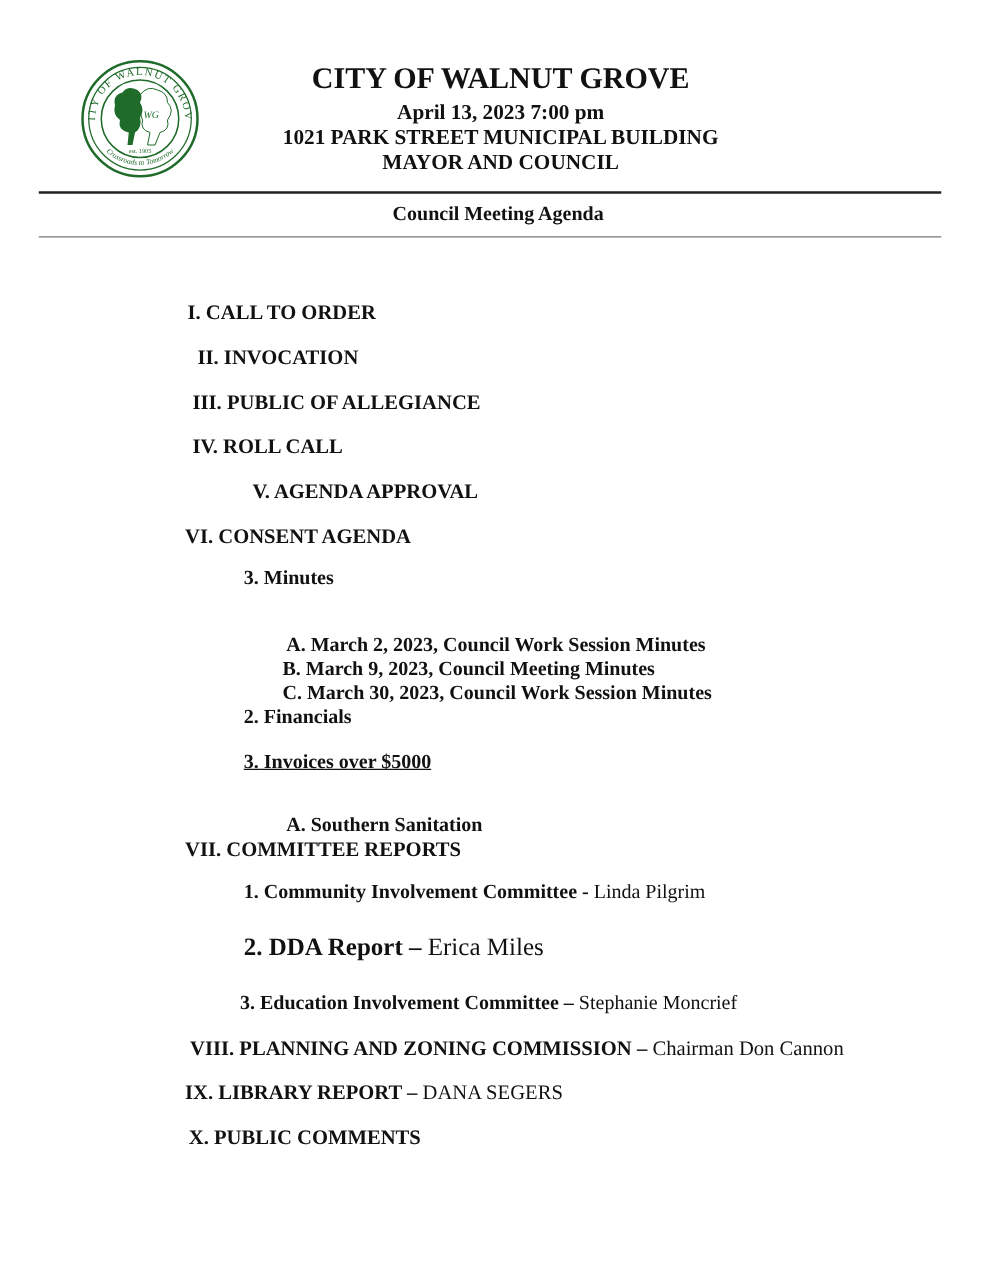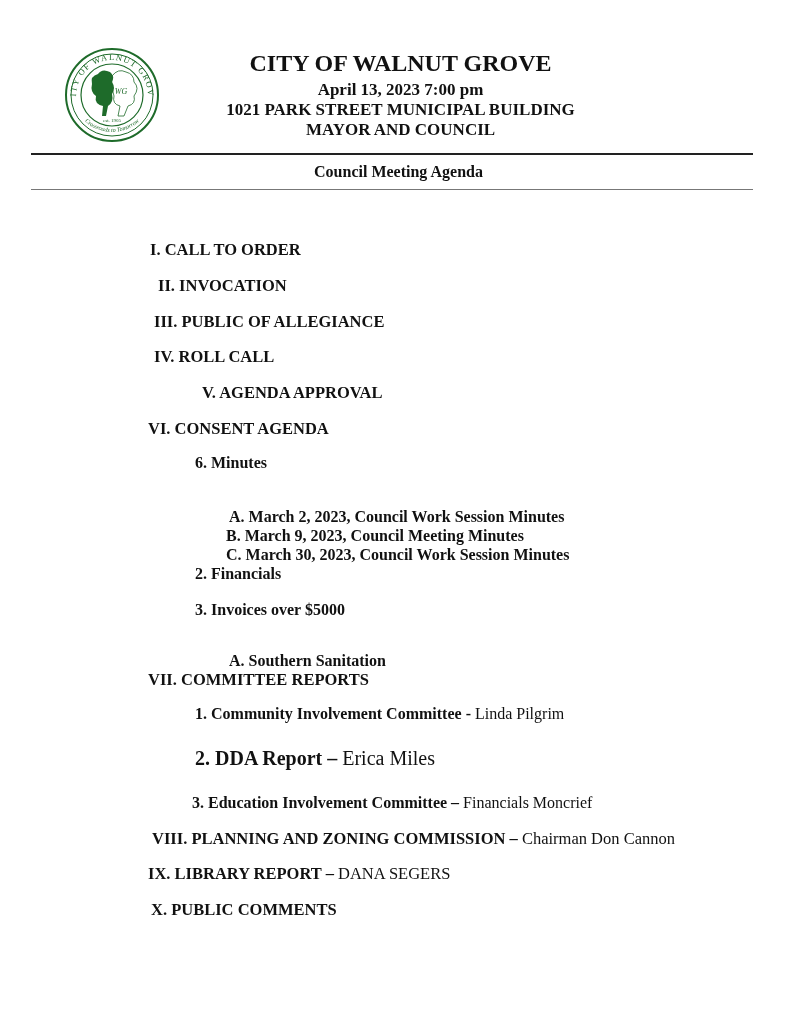--- a/index.html
+++ b/index.html
@@ -66,39 +66,39 @@
 <div id="subtitle" class="hdr">Council Meeting Agenda</div>
 <div id="rule-bottom" class="rule"></div>
 
 <div class="abs item" style="left:150px; top:240px;text-align:center;">I. CALL TO ORDER</div>
 <div class="abs item" style="left:158px; top:276px;">II. INVOCATION</div>
 <div class="abs item" style="left:154px; top:312px;">III. PUBLIC OF ALLEGIANCE</div>
 <div class="abs item" style="left:154px; top:347px;">IV. ROLL CALL</div>
 <div class="abs item" style="left:158px; top:383px;margin-left:44px;">V. AGENDA APPROVAL</div>
 <div class="abs item" style="left:148px; top:419px;">VI. CONSENT AGENDA</div>
 
-<div class="abs sub" style="left:195px; top:454px;">6. Minutes</div>
+<div class="abs sub" style="left:195px; top:454px;">3. Minutes</div>
 <div class="abs minor" style="left:229px; top:492px;">A.  March 2, 2023, Council Work Session Minutes</div>
 <div class="abs minor" style="left:226px; top:511px;">B.  March 9, 2023, Council Meeting Minutes</div>
 <div class="abs minor" style="left:226px; top:530px;">C.  March 30, 2023, Council Work Session Minutes</div>
 
 <div class="abs sub" style="left:195px; top:565px;">2. Financials</div>
-<div class="abs sub" style="left:195px; top:601px;">3. Invoices over $5000</div>
+<div class="abs sub" style="left:195px; top:601px;text-decoration:underline;">3. Invoices over $5000</div>
 <div class="abs minor" style="left:229px; top:636px;">A.  Southern Sanitation</div>
 
 <div class="abs item" style="left:148px; top:670px;">VII. COMMITTEE REPORTS</div>
 
 <div class="abs" style="left:195px; top:705px; font-size:16px;">
   <span class="b">1.  Community Involvement Committee</span><span class="b"> - </span><span class="n">Linda Pilgrim</span>
 </div>
 <div class="abs" style="left:195px; top:747px; font-size:20px;">
   <span class="b">2.  DDA Report</span><span class="b"> – </span><span class="n">Erica Miles</span>
 </div>
 <div class="abs" style="left:192px; top:794px; font-size:16px;">
-  <span class="b">3.  Education Involvement Committee</span><span class="b"> – </span><span class="n">Financials Moncrief</span>
+  <span class="b">3.  Education Involvement Committee</span><span class="b"> – </span><span class="n">Stephanie Moncrief</span>
 </div>
 
 <div class="abs" style="left:152px; top:829px; font-size:16.5px;">
   <span class="b">VIII. PLANNING AND ZONING COMMISSION</span><span class="b"> – </span><span class="n">Chairman Don Cannon</span>
 </div>
 <div class="abs" style="left:148px; top:864px; font-size:16.5px;">
   <span class="b">IX.  LIBRARY REPORT</span><span class="b"> – </span><span class="n">DANA SEGERS</span>
 </div>
 <div class="abs item" style="left:151px; top:900px;">X.  PUBLIC COMMENTS</div>
 

